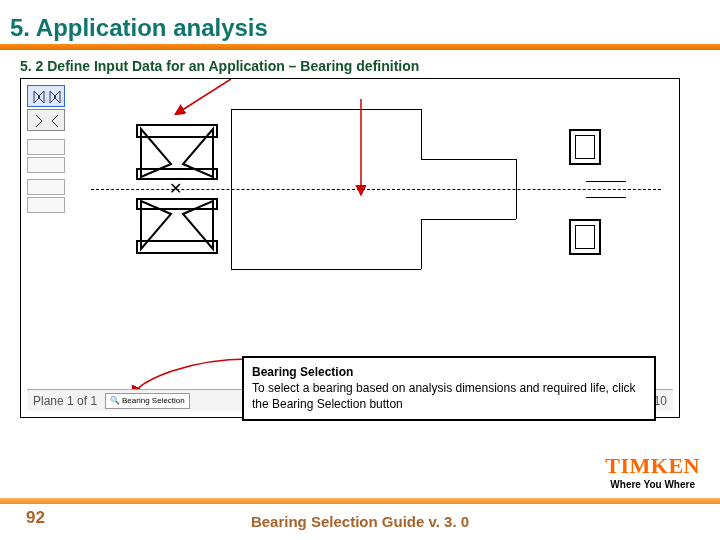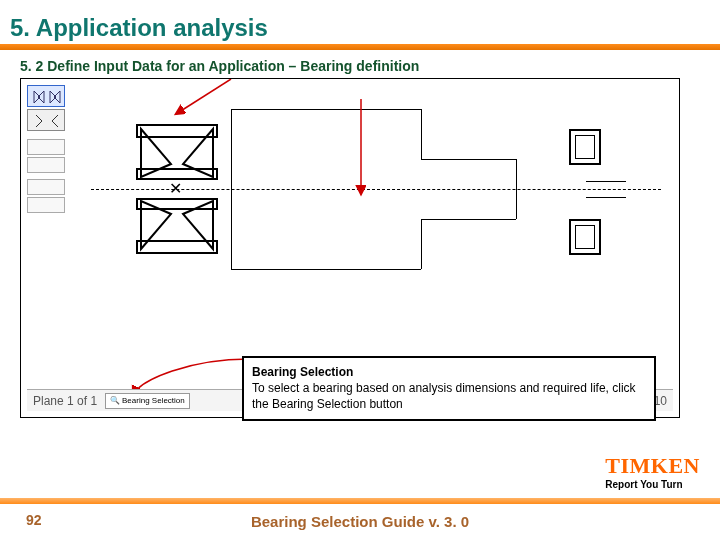--- a/index.html
+++ b/index.html
@@ -24,24 +24,24 @@
   .bearing-right-bot::before { content: ''; position: absolute; left: 4px; top: 4px; right: 4px; bottom: 4px; border: 1px solid #000; }
   .cross { position: absolute; font-size: 16px; }
   .footer-bar { position: absolute; left: 6px; bottom: 6px; right: 6px; height: 22px; background: #f4f4f4; border-top: 1px solid #aaa; display: flex; align-items: center; gap: 8px; padding: 0 6px; }
   .footer-bar .sep { flex: 1; }
   .mini-btn { height: 16px; border: 1px solid #999; background: #fff; font-size: 8px; padding: 0 4px; display: flex; align-items: center; gap: 2px; }
   .mini-txt { font-size: 12px; color: #555; }
   .callout-box { position: absolute; left: 222px; top: 278px; width: 414px; border: 2px solid #000; background: #fff; padding: 6px 8px; font-size: 12px; line-height: 1.35; z-index: 5; }
   .callout-title { font-weight: bold; }
   .arrow-red { position: absolute; stroke: #c00; fill: none; stroke-width: 1.5; }
   .footer-band { position: absolute; bottom: 36px; left: 0; right: 0; height: 6px; background: linear-gradient(to bottom, #ffb366 0%, #ff8c1a 100%); }
-  .logo-block { position: absolute; right: 20px; bottom: 50px; text-align: left; margin-top: 40px; }
+  .logo-block { position: absolute; right: 20px; bottom: 50px; text-align: center; margin-top: 40px; }
   .logo { font-family: Georgia, serif; font-weight: bold; font-size: 22px; color: #ff6600; letter-spacing: 0.5px; }
   .tagline { font-size: 10px; font-weight: bold; color: #000; }
-  .page-num { position: absolute; left: 26px; bottom: 12px; font-size: 14px; font-weight: bold; color: #a8632b; }
+  .page-num { position: absolute; left: 26px; bottom: 12px; font-size: 17px; font-weight: bold; color: #a8632b; }
   .guide-title { position: absolute; left: 0; right: 0; bottom: 10px; text-align: center; font-size: 15px; font-weight: bold; color: #a8632b; }
 </style>
 </head>
 <body>
 
 <div class="slide-title">5. Application analysis</div>
 <div class="title-bar"></div>
 <div class="subtitle">5. 2 Define Input Data for an Application – Bearing definition</div>
 
 <div class="content-area">
@@ -144,18 +144,18 @@
 
   <div class="callout-box">
     <div class="callout-title">Bearing Selection</div>
     <div>To select a bearing based on analysis dimensions and required life, click the Bearing Selection button</div>
   </div>
 
 </div>
 
 <div class="logo-block">
   <div class="logo">TIMKEN</div>
-  <div class="tagline">Report You Turn</div>
+  <div class="tagline">Where You Where</div>
 </div>
 
 <div class="footer-band"></div>
 <div class="page-num">92</div>
 <div class="guide-title">Bearing Selection Guide v. 3. 0</div>
 
 </body></html>

